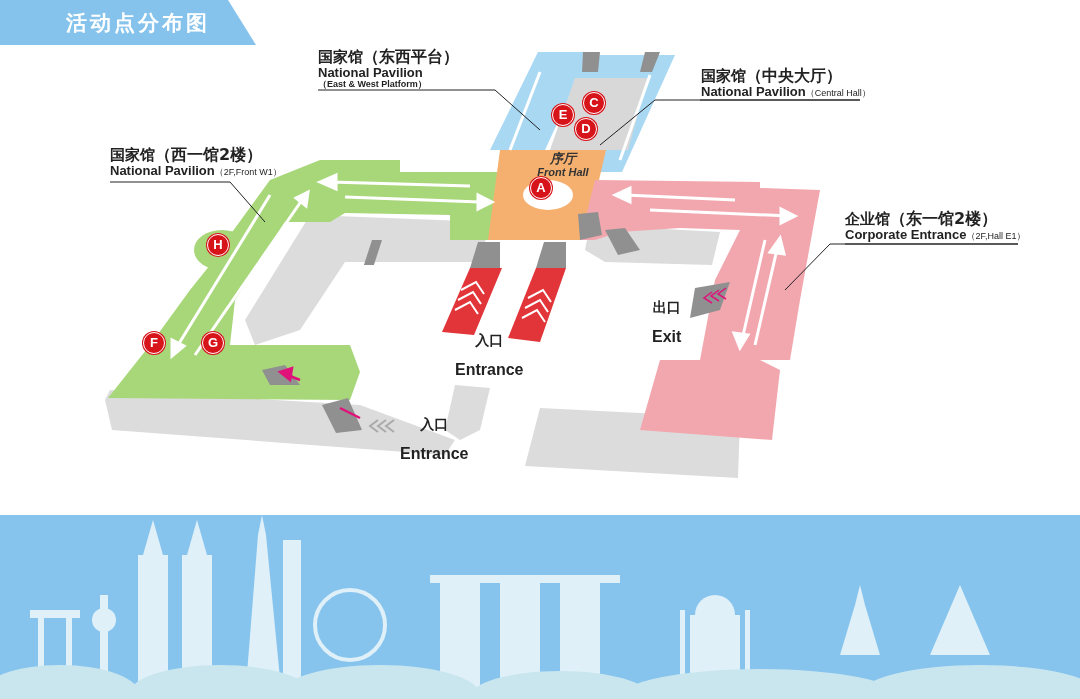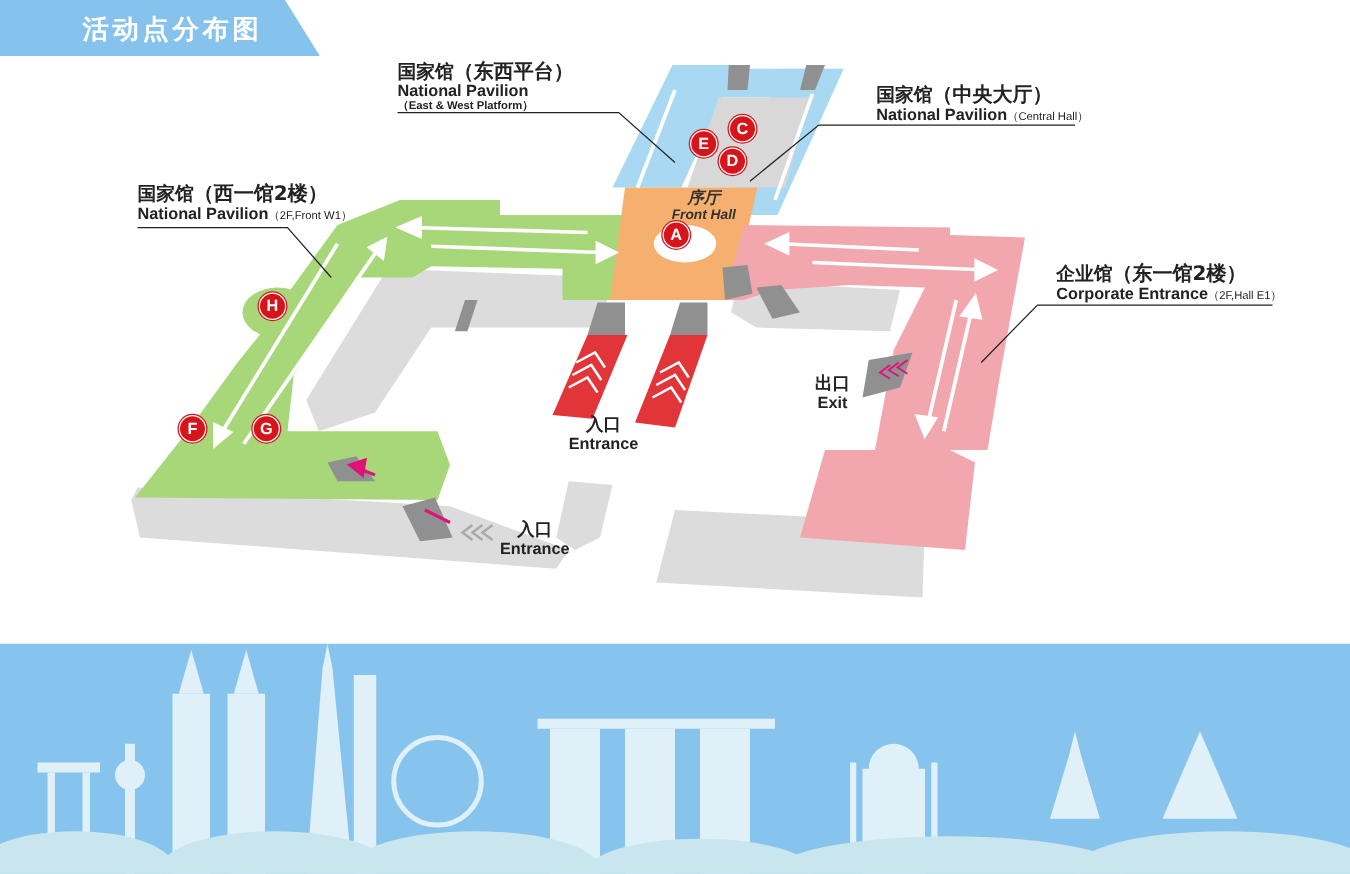--- a/index.html
+++ b/index.html
@@ -27,21 +27,21 @@
   .lbl .en small { font-size: 9px; font-weight: normal; }
   .lbl .sub { font-size: 9px; font-weight: bold; }
   .marker {
     position: absolute; width: 20px; height: 20px; border-radius: 50%;
     background: #d7141a; color: #fff; font-weight: bold; font-size: 13px;
     text-align: center; line-height: 20px; border: 1.5px solid #fff;
     box-shadow: 0 0 0 1px #d7141a;
   }
   .ent { position: absolute; text-align: center; color: #222; line-height: 1.1; }
   .ent .cn { font-size: 14px; font-weight: bold; font-family: "DejaVu Sans", sans-serif; }
-  .ent .en { font-size: 13px; font-weight: bold; }
+  .ent .en { font-size: 16px; font-weight: bold; margin-top: 13px; }
   .front-hall { position: absolute; left: 524px; top: 152px; width: 78px; text-align: center; color: #333; line-height: 1.1; font-style: italic; }
   .front-hall .cn { font-size: 13px; font-weight: bold; font-family: "DejaVu Sans", sans-serif; }
   .front-hall .en { font-size: 11px; font-weight: bold; }
   .skyline { position: absolute; left: 0; top: 515px; width: 1080px; height: 184px; background: #86c4ee; overflow: hidden; }
 </style>
 </head>
 <body>
 
 <div class="banner"></div>
 <div class="banner-title">活动点分布图</div>

